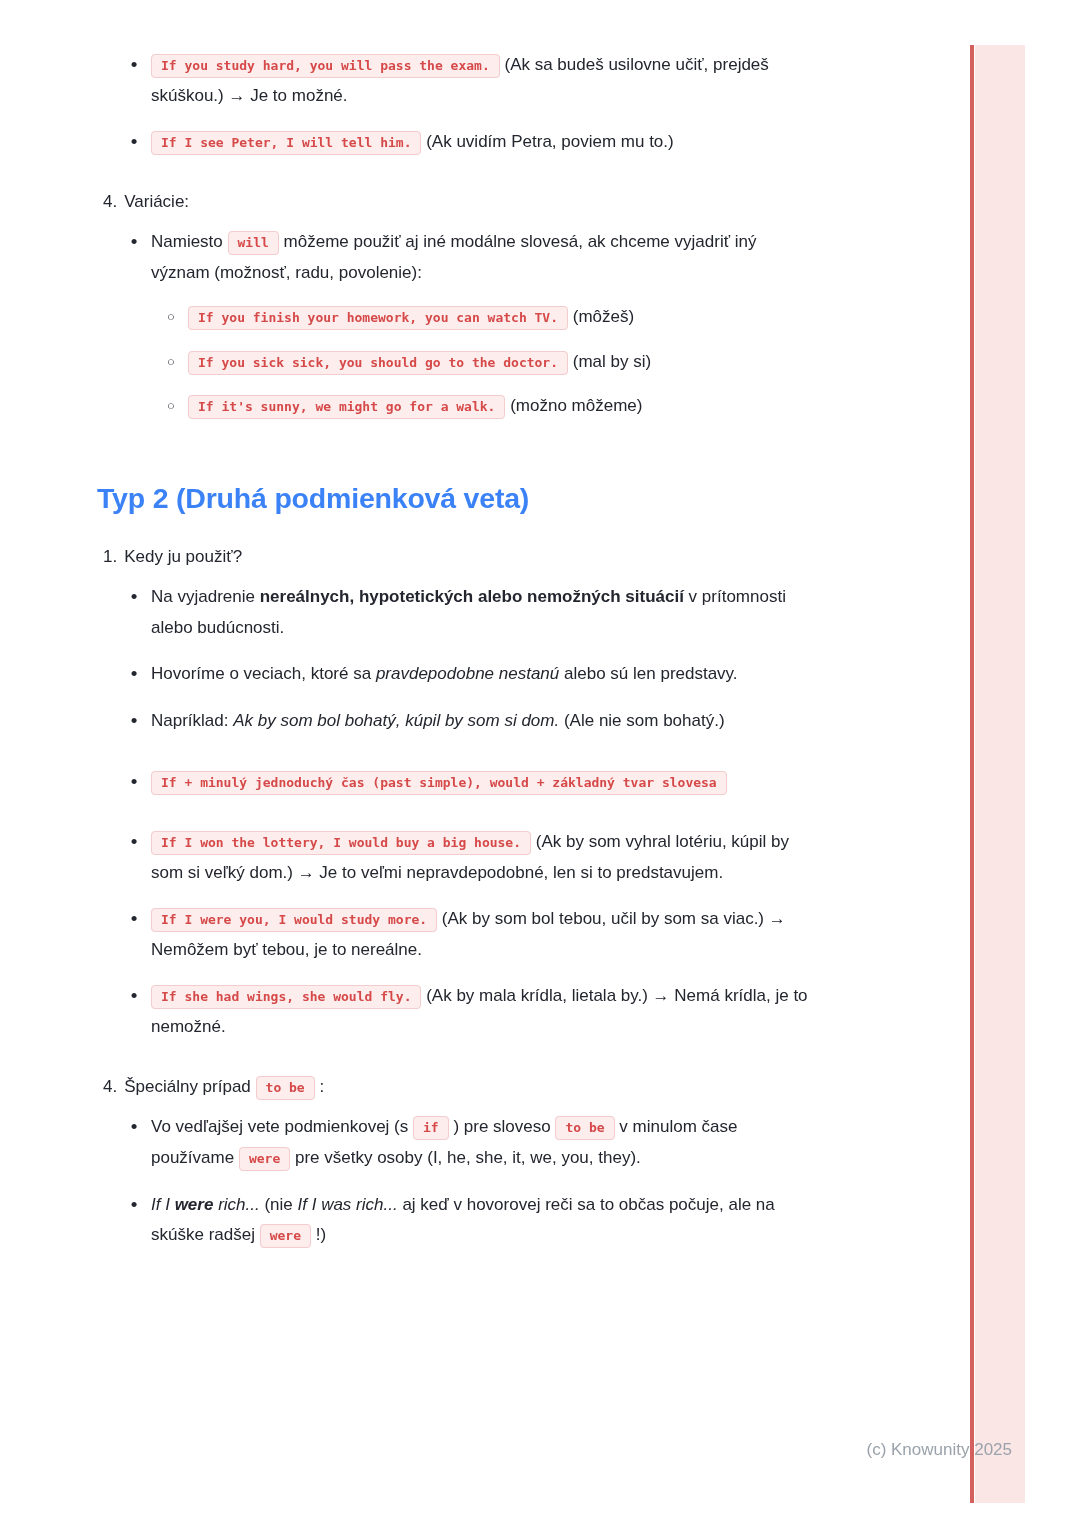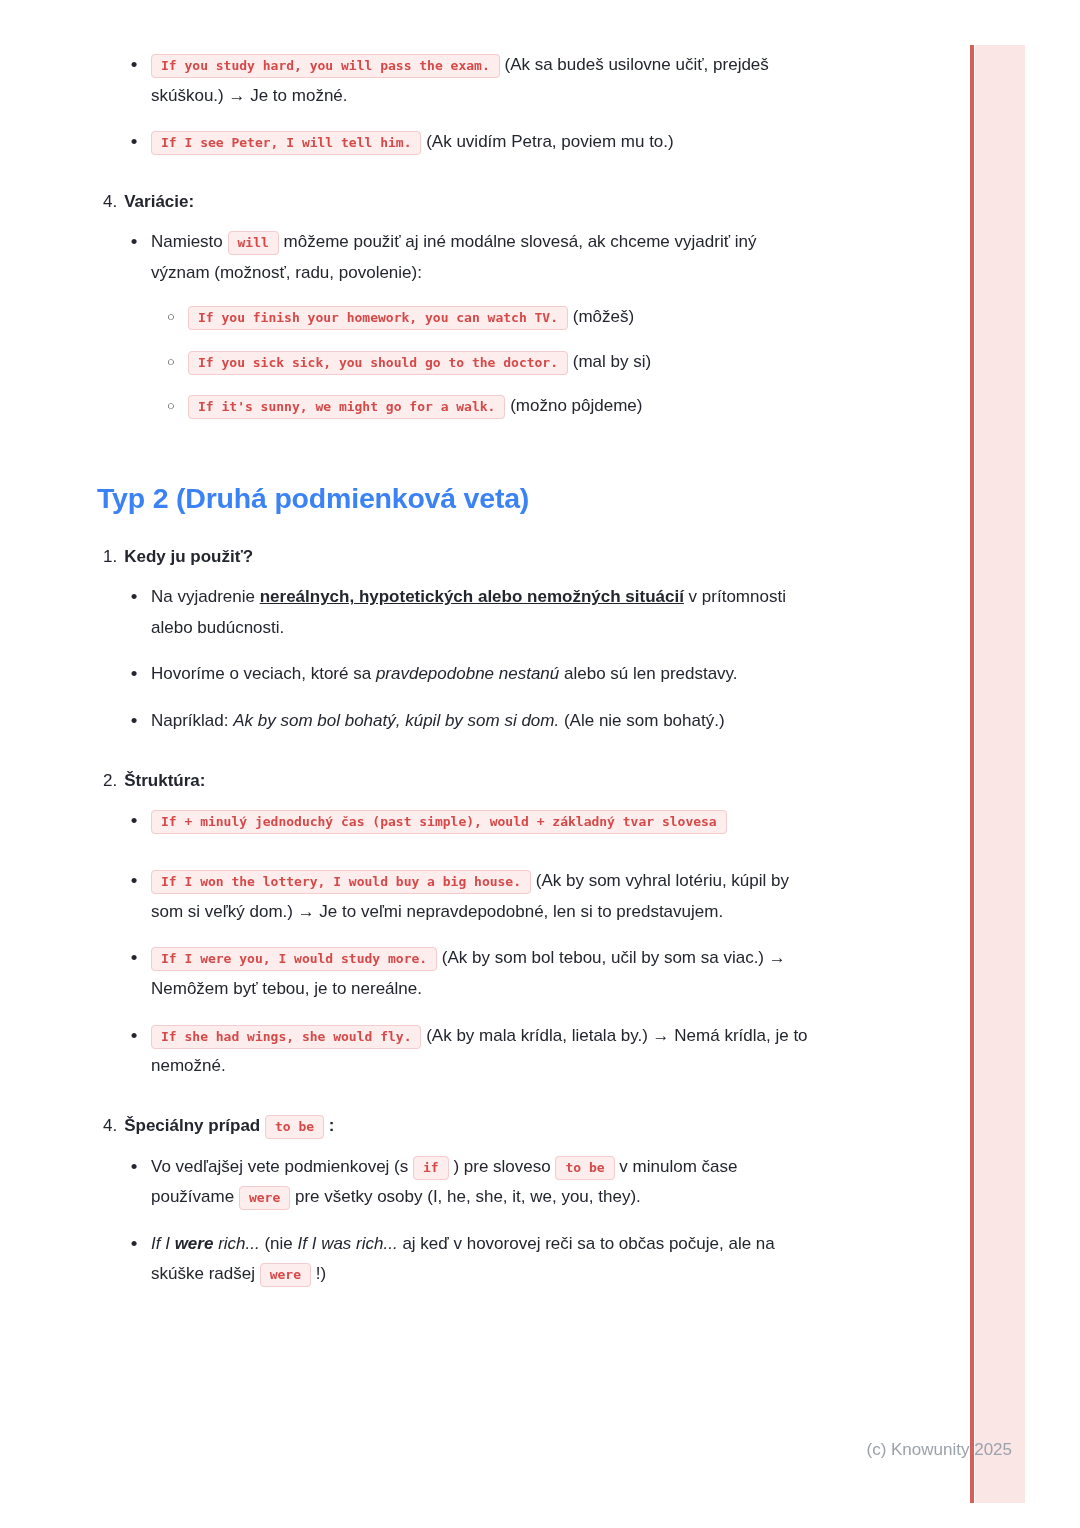--- a/index.html
+++ b/index.html
@@ -63,23 +63,23 @@
   h2 {
     font-size: 28.5px; font-weight: 800;
     color: #3b82f6;
     margin: 46px 0 28px 0;
     letter-spacing: -0.2px;
   }
 
   .section { margin-top: 30px; }
   .section-head { padding-left: 6px; line-height: 1.6; }
   .sec-num { margin-right: 7px; }
-  .sec-label { font-weight: 700; }
-
-  b { font-weight: 700; text-decoration: underline; }
+  .sec-label { font-weight: 400; }
+
+  b { font-weight: 700; }
   i { font-style: italic; }
   .bi { font-weight: 700; font-style: italic; }
 
   .footer {
     position: absolute; top: 1440px; right: 68px;
     font-size: 17px; color: #9aa2ab; z-index: 3;
   }
 </style>
 </head>
 <body>
@@ -129,21 +129,21 @@
               <span class="marker">○</span>
               <div class="li-body">
                 <code class="chip">If you sick sick, you should go to the doctor.</code>
                 <span>(mal by si)</span>
               </div>
             </li>
             <li>
               <span class="marker">○</span>
               <div class="li-body">
                 <code class="chip">If it's sunny, we might go for a walk.</code>
-                <span>(možno pôjdeme)</span>
+                <span>(možno môžeme)</span>
               </div>
             </li>
           </ul>
         </div>
       </li>
     </ul>
   </section>
 
   <h2>Typ 2 (Druhá podmienková veta)</h2>
 
@@ -173,23 +173,20 @@
         <div class="li-body">
           <span>Napríklad:</span>
           <i>Ak by som bol bohatý, kúpil by som si dom.</i>
           <span>(Ale nie som bohatý.)</span>
         </div>
       </li>
     </ul>
   </section>
 
   <section class="section">
-    <div class="section-head">
-      <span class="sec-num">2.</span><span class="sec-label">Štruktúra:</span>
-    </div>
     <ul class="bullets">
       <li>
         <span class="marker">•</span>
         <div class="li-body w-structure">
           <code class="chip">If + minulý jednoduchý čas (past simple), would + základný tvar slovesa</code>
         </div>
       </li>
     </ul>
   </section>
 

